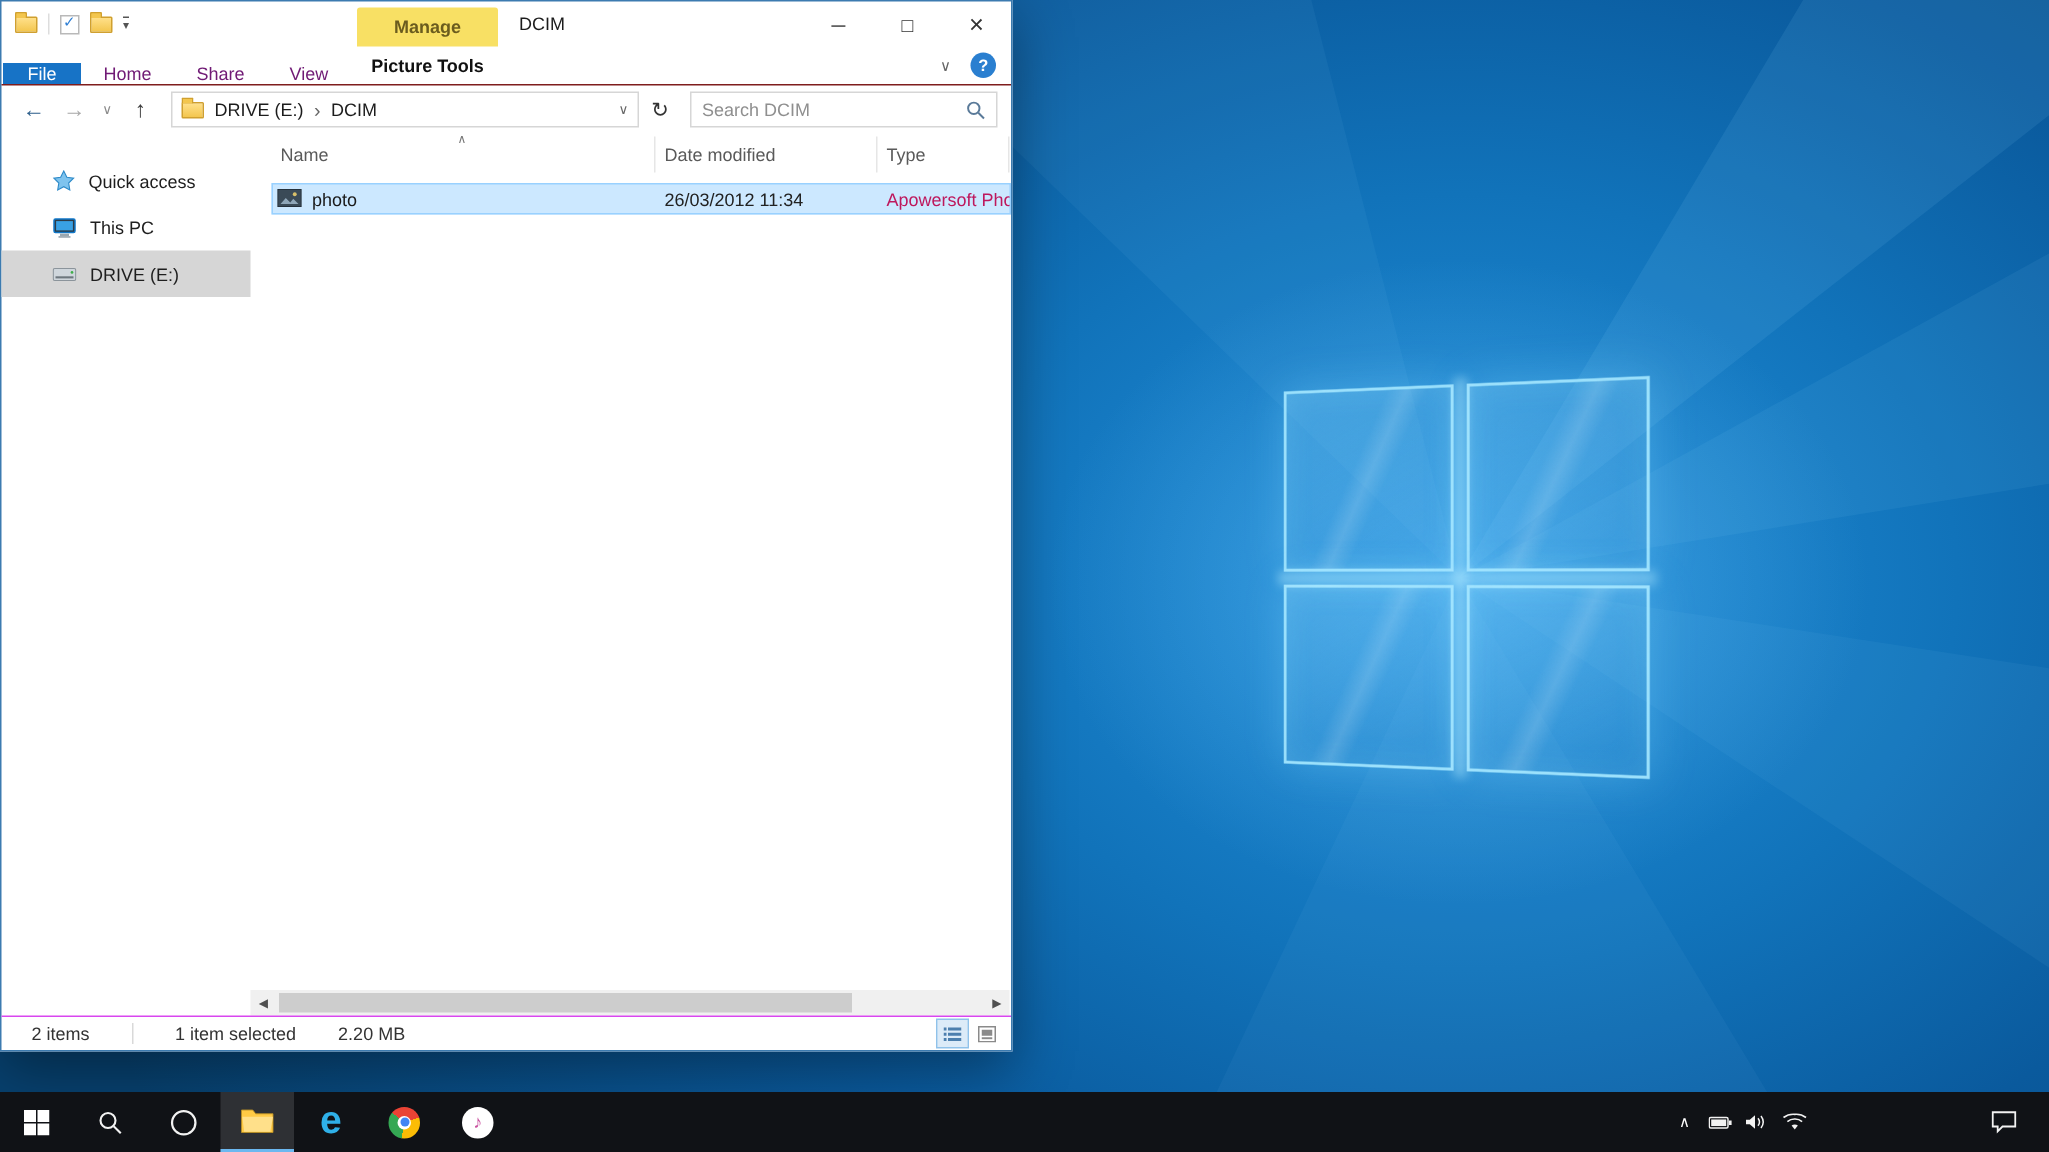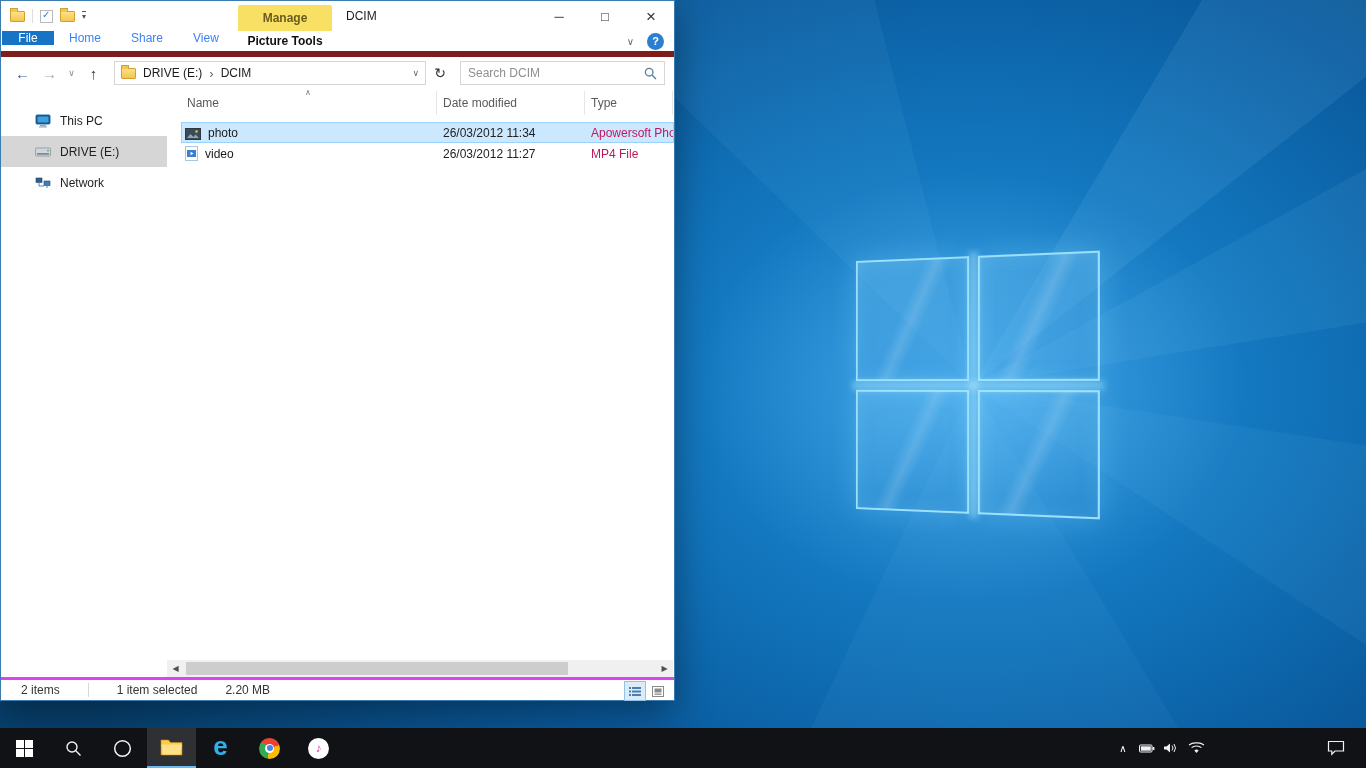--- a/index.html
+++ b/index.html
@@ -48,22 +48,22 @@
   .manage-tab { position:absolute; left:237px; top:4px; width:94px; height:26px;
     background:#f8e064; border-radius:2px 2px 0 0; display:flex; align-items:center; justify-content:center;
     color:#6b5c1e; font-size:12px;font-weight:bold; }
   .window-title { position:absolute; left:345px; top:0; line-height:30px; font-size:12px; color:#1c1c1c; }
   .win-controls { position:absolute; right:0; top:0; display:flex; }
   .win-btn { width:46px; height:30px; display:flex; align-items:center; justify-content:center; color:#333; }
   .min-glyph, .max-glyph, .close-glyph { font-size:13px; line-height:1; }
   .close-glyph { font-size:17px; }
 
   
-  .tabrow { height:26px; display:flex; align-items:flex-start; border-bottom:6px solid #7f1d1d; position:relative; flex-shrink:0; }
-  .tab { padding:0 15px; display:flex; align-items:center; color:#3b82f6; font-size:12px; }
+  .tabrow { height:26px; display:flex; align-items:flex-end; border-bottom:1px solid #7f1d1d; position:relative; flex-shrink:0; }
+  .tab { padding:0 15px; display:flex; align-items:center; color:#701a75; font-size:12px; }
   .tab-file { width:52px; justify-content:center; background:#1773c6; color:#fff; margin-left:1px; }
   .tab-context { position:absolute; left:237px; top:0; width:94px; height:100%;
     display:flex; align-items:center; justify-content:center; font-weight:bold; color:#111; }
   .ribbon-right { position:absolute; right:10px; top:0; height:100%; display:flex; align-items:center; gap:13px; }
   .collapse-chevron { color:#666; font-size:10px; }
   .help-btn { width:17px; height:17px; border-radius:50%; background:#2a7fd0; color:#fff;
     display:flex; align-items:center; justify-content:center; font-size:11px; font-weight:bold; }
 
   
   .addrrow { height:32px; display:flex; align-items:center; padding:0 9px 0 9px; gap:2px; flex-shrink:0; }
@@ -96,33 +96,33 @@
   .filepane { flex:1; display:flex; flex-direction:column; padding-left:14px; min-width:0; overflow:hidden; }
   .colheaders { height:24px; margin-top:2px; display:flex; color:#5a5a5a; position:relative; }
   .col { display:flex; align-items:center; padding-left:6px; border-right:1px solid #e6e6e6; }
   .col-name { width:256px; }
   .col-date { width:148px; }
   .col-type { width:88px; }
   .sort-caret { position:absolute; left:124px; top:-3px; font-size:8px; color:#777; }
   .rows { margin-top:7px; }
   .row { height:21px; display:flex; align-items:center; color:#1a1a1a; }
   .row.selected { background:#cce8ff; outline:1px solid #99d1ff; outline-offset:-1px; }
-  .cell-name { width:256px; display:flex; align-items:flex-end; gap:7px; padding-left:4px; }
+  .cell-name { width:256px; display:flex; align-items:flex-start; gap:7px; padding-left:4px; }
   .cell-date { width:148px; padding-left:6px; color:#222; }
   .cell-type { flex:1; padding-left:6px; color:#be185d; white-space:nowrap; overflow:hidden; }
 
   
   .hscroll { position:absolute; left:166px; right:1px; bottom:0; height:17px; background:#f0f0f0; }
   .hs-arrow { position:absolute; top:0; width:17px; height:17px; display:flex; align-items:center;
     justify-content:center; color:#505050; font-size:8px; }
   .hs-left { left:0; } .hs-right { right:0; }
   .hs-thumb { position:absolute; left:19px; top:2px; width:382px; height:13px; background:#cdcdcd; }
 
   
-  .statusbar { height:23px; border-top:3px solid #d946ef; display:flex; align-items:center;
+  .statusbar { height:23px; border-top:1px solid #d946ef; display:flex; align-items:center;
     padding-left:20px; gap:28px; color:#333; position:relative; flex-shrink:0; }
   .status-sep { width:1px; height:14px; background:#d9d9d9; }
   .view-toggles { position:absolute; right:6px; top:2px; display:flex; gap:3px; }
   .vt { width:20px; height:18px; display:flex; align-items:center; justify-content:center; }
   .vt.active { background:#dcebf8; outline:1px solid #90c2ea; }
 
   
   .taskbar { position:absolute; left:0; bottom:0; width:1366px; height:40px; background:#101216; display:flex; }
   .tb-btn { width:49px; height:40px; display:flex; align-items:center; justify-content:center; position:relative; }
   .tb-btn.active { background:rgba(255,255,255,.13); border-bottom:2px solid #6cb8f0; }
@@ -213,43 +213,41 @@
         <circle cx="5.2" cy="5.2" r="3.8" fill="none" stroke="#5a7a99" stroke-width="1.3"></circle>
         <path d="M8.2 8.2L12 12" stroke="#5a7a99" stroke-width="1.3"></path>
       </svg>
     </div>
   </div>
 
   <div class="main">
 
     <div class="navpane">
       <div class="nav-item">
+        <svg width="15" height="15" viewBox="0 0 16 16">
+          <path d="M8 1l2.2 4.5 4.8.7-3.5 3.4.8 4.9L8 12.2 3.7 14.5l.8-4.9L1 6.2l4.8-.7z" fill="#7ec3ee" stroke="#2f8bc9" stroke-width="0.8"></path>
+        </svg>
+        <span>Quick access</span>
+      </div>
+      <div class="nav-item">
         <svg width="16" height="14" viewBox="0 0 16 14">
           <rect x="1" y="1" width="14" height="9" rx="1" fill="#2d3b46" stroke="#0f77c9"></rect>
           <rect x="2.4" y="2.4" width="11.2" height="6.2" fill="#39a1e4"></rect>
           <rect x="5" y="10.8" width="6" height="1.6" fill="#9aa7b0"></rect>
           <rect x="4" y="12.4" width="8" height="1.1" fill="#9aa7b0"></rect>
         </svg>
         <span>This PC</span>
       </div>
       <div class="nav-item selected">
         <svg width="16" height="10" viewBox="0 0 16 10">
           <rect x="0.5" y="1" width="15" height="8" rx="1" fill="#cfd6dc" stroke="#8b949b" stroke-width=".8"></rect>
           <rect x="2" y="6.2" width="12" height="1.4" fill="#6d777e"></rect>
           <circle cx="13" cy="3.6" r="0.9" fill="#3fae49"></circle>
         </svg>
         <span>DRIVE (E:)</span>
-      </div>
-      <div class="nav-item">
-        <svg width="16" height="12" viewBox="0 0 16 12">
-          <rect x="1" y="1" width="6" height="4.5" fill="#2d5f8a" stroke="#1b4668" stroke-width=".6"></rect>
-          <rect x="9" y="4" width="6" height="4.5" fill="#3f7fb5" stroke="#1b4668" stroke-width=".6"></rect>
-          <path d="M4 5.5v3.5h5M12 8.5v2.5" stroke="#4c87b8" fill="none"></path>
-        </svg>
-        <span>Network</span>
       </div>
     </div>
 
     <div class="filepane">
       <div class="colheaders">
         <span class="sort-caret">∧</span>
         <div class="col col-name">Name</div>
         <div class="col col-date">Date modified</div>
         <div class="col col-type">Type</div>
       </div>
@@ -258,32 +256,20 @@
           <div class="cell-name">
             <svg width="16" height="12" viewBox="0 0 16 12">
               <rect width="16" height="12" fill="#3a4a57" stroke="#202a33"></rect>
               <path d="M2 10l3.5-4 3 3 2-2.5L14 10z" fill="#8fa6b8"></path>
               <circle cx="11.5" cy="3.5" r="1.3" fill="#d8c06a"></circle>
             </svg>
             <span>photo</span>
           </div>
           <div class="cell-date">26/03/2012 11:34</div>
           <div class="cell-type">Apowersoft Pho</div>
-        </div>
-        <div class="row">
-          <div class="cell-name">
-            <svg width="13" height="15" viewBox="0 0 13 15">
-              <rect x="0.5" y="0.5" width="12" height="14" fill="#fff" stroke="#a9c4dd"></rect>
-              <rect x="2" y="4" width="9" height="7" fill="#3b7fd4"></rect>
-              <path d="M5.5 5.8v3.4l3-1.7z" fill="#fff"></path>
-            </svg>
-            <span>video</span>
-          </div>
-          <div class="cell-date">26/03/2012 11:27</div>
-          <div class="cell-type">MP4 File</div>
         </div>
       </div>
     </div>
 
     <div class="hscroll">
       <div class="hs-arrow hs-left">◀</div>
       <div class="hs-thumb"></div>
       <div class="hs-arrow hs-right">▶</div>
     </div>
   </div>

